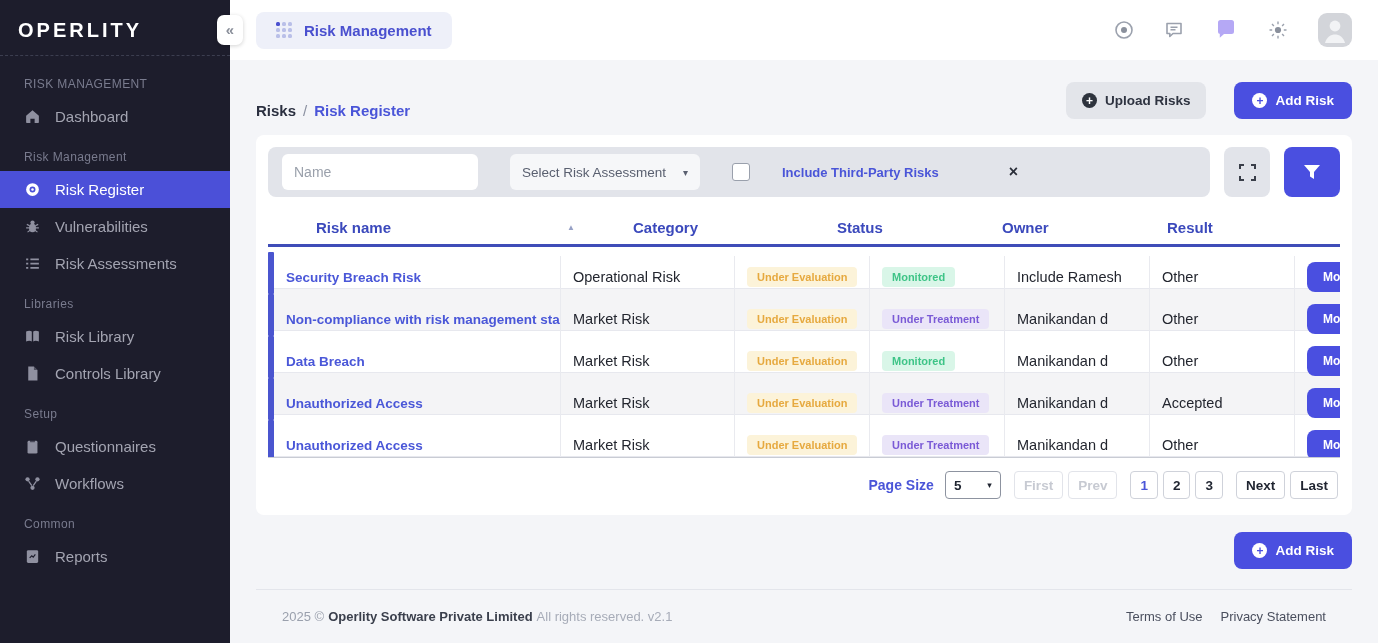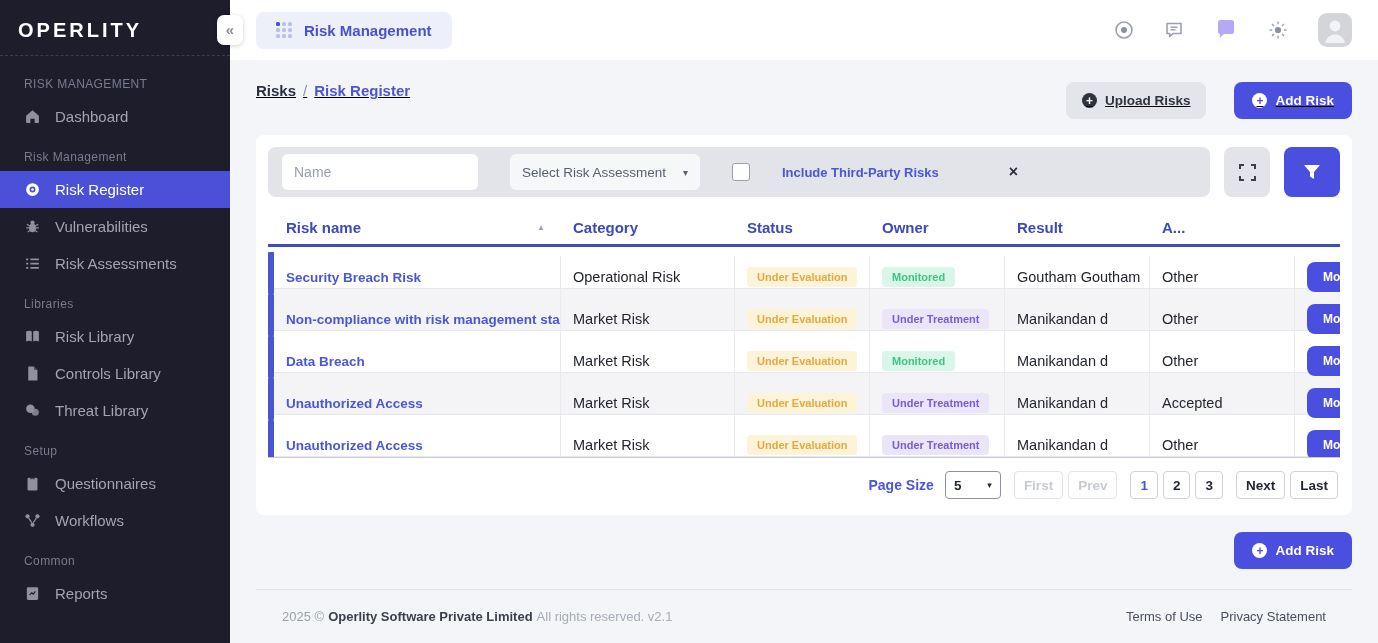--- a/index.html
+++ b/index.html
@@ -28,21 +28,21 @@
   .app-tab { display:flex; align-items:center; gap:12px; background:#eef0f9; border-radius:8px; padding:10px 20px;
     color:#4a50cf; font-weight:700; font-size:15px; cursor:pointer; }
   .grid-ico { display:grid; grid-template-columns:repeat(3,4px); grid-gap:2px; }
   .grid-ico i { width:4px; height:4px; border-radius:1.5px; background:#b9bfe8; }
   .grid-ico i:first-child { background:#4a50cf; }
   .top-icons { margin-left:auto; display:flex; align-items:center; gap:30px; }
   .icon-btn { background:none; border:none; cursor:pointer; display:flex; align-items:center; }
 
   .content { flex:1; padding:0 26px; display:flex; flex-direction:column; }
 
-  .crumb-row { display:flex; align-items:flex-start; padding:22px 0 16px;text-decoration:underline; }
+  .crumb-row { display:flex; align-items:flex-end; padding:22px 0 16px; }
   .crumb { font-size:15px; font-weight:700; color:#2b3040; }
   .crumb .sep { color:#8a90a0; font-weight:400; margin:0 7px; }
   .crumb .cur { color:#4a55d8; }
   .crumb-actions { margin-left:auto; display:flex; gap:28px; }
   .btn { border:none; border-radius:8px; font-weight:700; font-size:13.5px; cursor:pointer;
     display:inline-flex; align-items:center; gap:8px; font-family:inherit; }
   .btn-gray { background:#e3e5ea; color:#2e3340; padding:10px 16px; }
   .btn-indigo { background:#4a4fe0; color:#fff; padding:11px 18px; }
   .plus-dark, .plus-light { width:15px; height:15px; border-radius:50%; display:inline-flex; align-items:center;
     justify-content:center; font-size:12px; font-weight:700; line-height:1; }
@@ -64,21 +64,21 @@
   .chk-label { color:#4a55d8; font-size:13px; font-weight:700; cursor:pointer; }
   .clear-x { margin-left:38px; color:#2b2f3a; font-size:16px; font-weight:700; background:none; border:none; cursor:pointer; }
   .sq-btn { width:46px; height:50px; border:none; border-radius:8px; cursor:pointer; display:flex;
     align-items:center; justify-content:center; flex:none; }
   .sq-gray { background:#e2e4ea; }
   .sq-indigo { background:#4a4fe0; width:56px; }
 
   
   .table-wrap { overflow:hidden; margin-top:14px; border-bottom:1px solid #c9ccd4; }
   .thead, .trow { display:grid; grid-template-columns:6px 287px 174px 135px 135px 145px 145px 110px; align-items:center; }
-  .thead { border-bottom:3px solid #3f4db8; }
+  .thead { border-bottom:3px solid #3f4db8;gap:30px; }
   .th { color:#3b49bc; font-weight:700; font-size:15px; padding:8px 12px; display:flex; align-items:center; white-space:nowrap; overflow:hidden; }
   .sort { margin-left:auto; font-size:8px; color:#97a1c6; padding-right:4px; }
   .trow { height:42px; border-bottom:1px solid #e7e8ee; background:#fff; }
   .trow:nth-child(odd) { background:#f4f4f6; }
   .accent { width:6px; height:42px; background:#4a55cf; border-radius:1px; }
   .cell { padding:0 12px; font-size:14.5px; color:#23262f; white-space:nowrap; overflow:hidden; height:42px;
     display:flex; align-items:center; border-right:1px solid #e9eaef;margin-top:9px; }
   .cell:last-child { border-right:none; }
   .cell.name { color:#4a57d8; font-weight:700; font-size:13.5px; text-decoration:none; cursor:pointer; }
   .badge { display:inline-block; padding:4px 10px; border-radius:4px; font-size:11px; font-weight:700; white-space:nowrap; }
@@ -159,27 +159,20 @@
         </svg>
       <span>Risk Library</span>
     </div>
     <div class="sb-item">
       <svg viewBox="0 0 24 24">
           <path d="M6 2h8l5 5v15H6z" fill="currentColor"></path>
           <path d="M14 2v5h5z" fill="#1d1d2c" opacity=".55"></path>
         </svg>
       <span>Controls Library</span>
     </div>
-    <div class="sb-item">
-      <svg viewBox="0 0 24 24" fill="currentColor">
-          <circle cx="9" cy="9.5" r="6"></circle>
-          <circle cx="16" cy="14.5" r="5" opacity=".85"></circle>
-        </svg>
-      <span>Threat Library</span>
-    </div>
 
     <div class="sb-label">Setup</div>
     <div class="sb-item">
       <svg viewBox="0 0 24 24">
           <rect x="5" y="4" width="14" height="18" rx="2" fill="currentColor"></rect>
           <rect x="8.5" y="2" width="7" height="4" rx="1.2" fill="#1d1d2c" opacity=".6"></rect>
         </svg>
       <span>Questionnaires</span>
     </div>
     <div class="sb-item">
@@ -327,21 +320,21 @@
           <div class="trow">
             <span class="accent"></span>
             <a class="cell name">Security Breach Risk</a>
             <div class="cell">Operational Risk</div>
             <div class="cell">
                 <span class="badge b-under-evaluation">Under Evaluation</span>
               </div>
             <div class="cell">
                 <span class="badge b-monitored">Monitored</span>
               </div>
-            <div class="cell">Goutham Goutham</div>
+            <div class="cell">Include Ramesh</div>
             <div class="cell">Other</div>
             <div class="cell">
                 <button class="more-btn">Mo</button>
               </div>
           </div>
 
           <div class="trow">
             <span class="accent"></span>
             <a class="cell name">Non-compliance with risk management standa...</a>
             <div class="cell">Market Risk</div>

